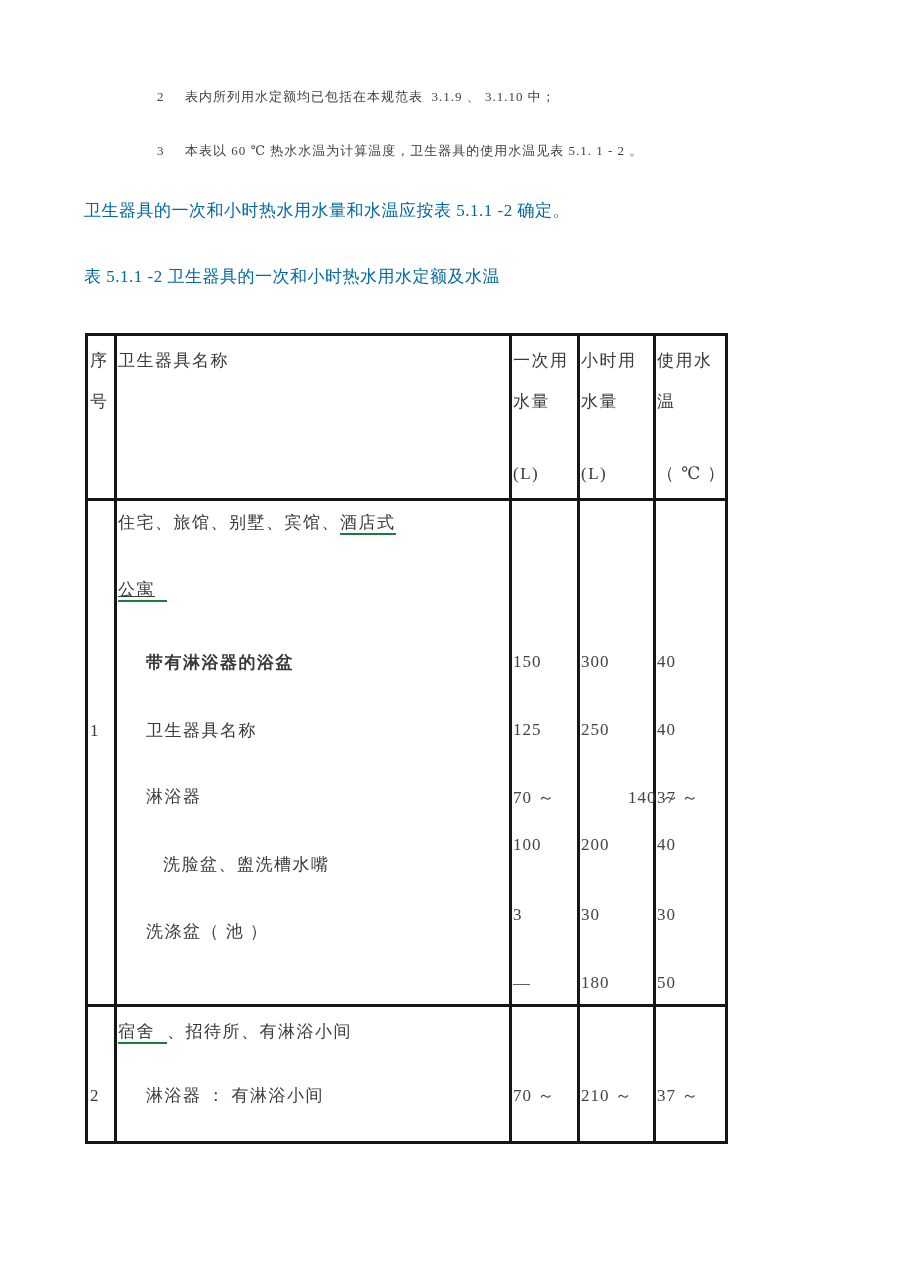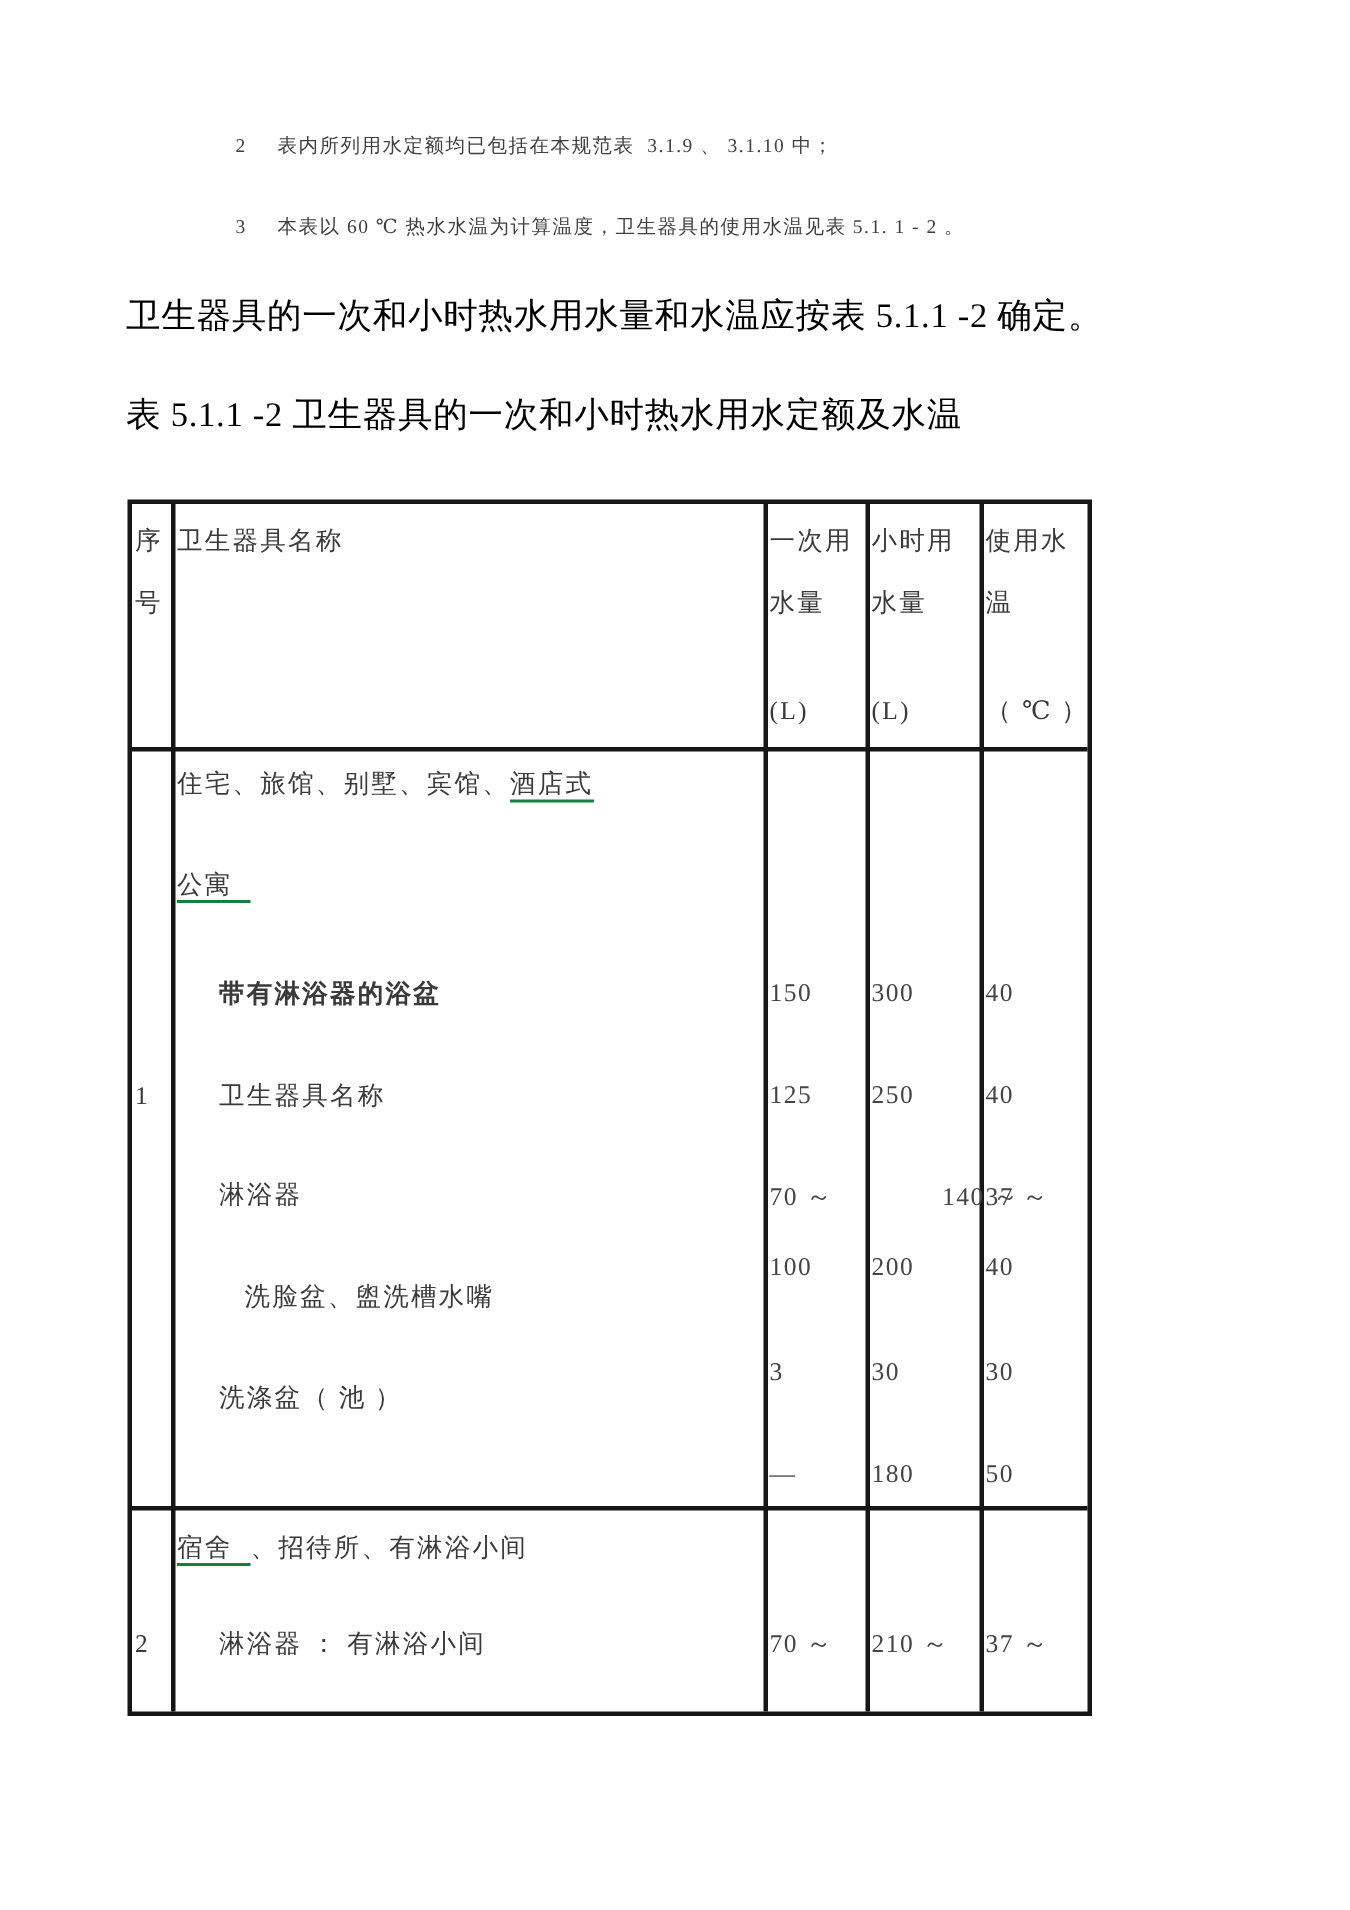--- a/index.html
+++ b/index.html
@@ -17,25 +17,25 @@
     font-size: 13px;
     line-height: 18px;
     color: #3f3f3f;
     letter-spacing: 1px;
     white-space: pre;
   }
   .note-num { position: absolute; left: 0; top: 0; }
   .note-text { position: absolute; left: 28px; top: 0; white-space: pre; }
   .para {
     position: absolute;
-    font-size: 23px;
+    font-size: 17px;
     line-height: 24px;
     letter-spacing: 0.5px;
     white-space: pre;
-    color: #000000;
+    color: #0369a1;
   }
   .tbl {
     position: absolute;
     left: 85px;
     top: 333px;
     width: 643px;
     height: 811px;
     border: 3px solid #161616;
     box-sizing: border-box;
     background: #ffffff;
@@ -95,21 +95,21 @@
     <div class="cellline" style="left:493px; top:54px;">水量</div>
     <div class="cellline" style="left:493px; top:126px;">(L)</div>
 
     <div class="cellline" style="left:569px; top:13px;">使用水</div>
     <div class="cellline" style="left:569px; top:54px;">温</div>
     <div class="cellline" style="left:569px; top:126px;">（ ℃ ）</div>
 
     <div class="cellline" style="left:2px; top:383px;">1</div>
 
     <div class="cellline" style="left:30px; top:175px;"><span>住宅、旅馆、别墅、宾馆、</span><span class="u">酒店式</span></div>
-    <div class="cellline" style="left:30px; top:242px;"><span class="u u-pad12">公寓</span></div>
+    <div class="cellline" style="left:30px; top:242px;text-decoration:underline;"><span class="u u-pad12">公寓</span></div>
     <div class="cellline" style="left:58px; top:315px;font-weight:bold;">带有淋浴器的浴盆</div>
     <div class="cellline" style="left:58px; top:383px;">卫生器具名称</div>
     <div class="cellline" style="left:58px; top:449px;">淋浴器</div>
     <div class="cellline" style="left:75px; top:517px;">洗脸盆、盥洗槽水嘴</div>
     <div class="cellline" style="left:58px; top:584px;">洗涤盆（ 池 ）</div>
 
     <div class="cellline val" style="left:425px; top:314px;">150</div>
     <div class="cellline val" style="left:493px; top:314px;">300</div>
     <div class="cellline val" style="left:569px; top:314px;">40</div>
 

